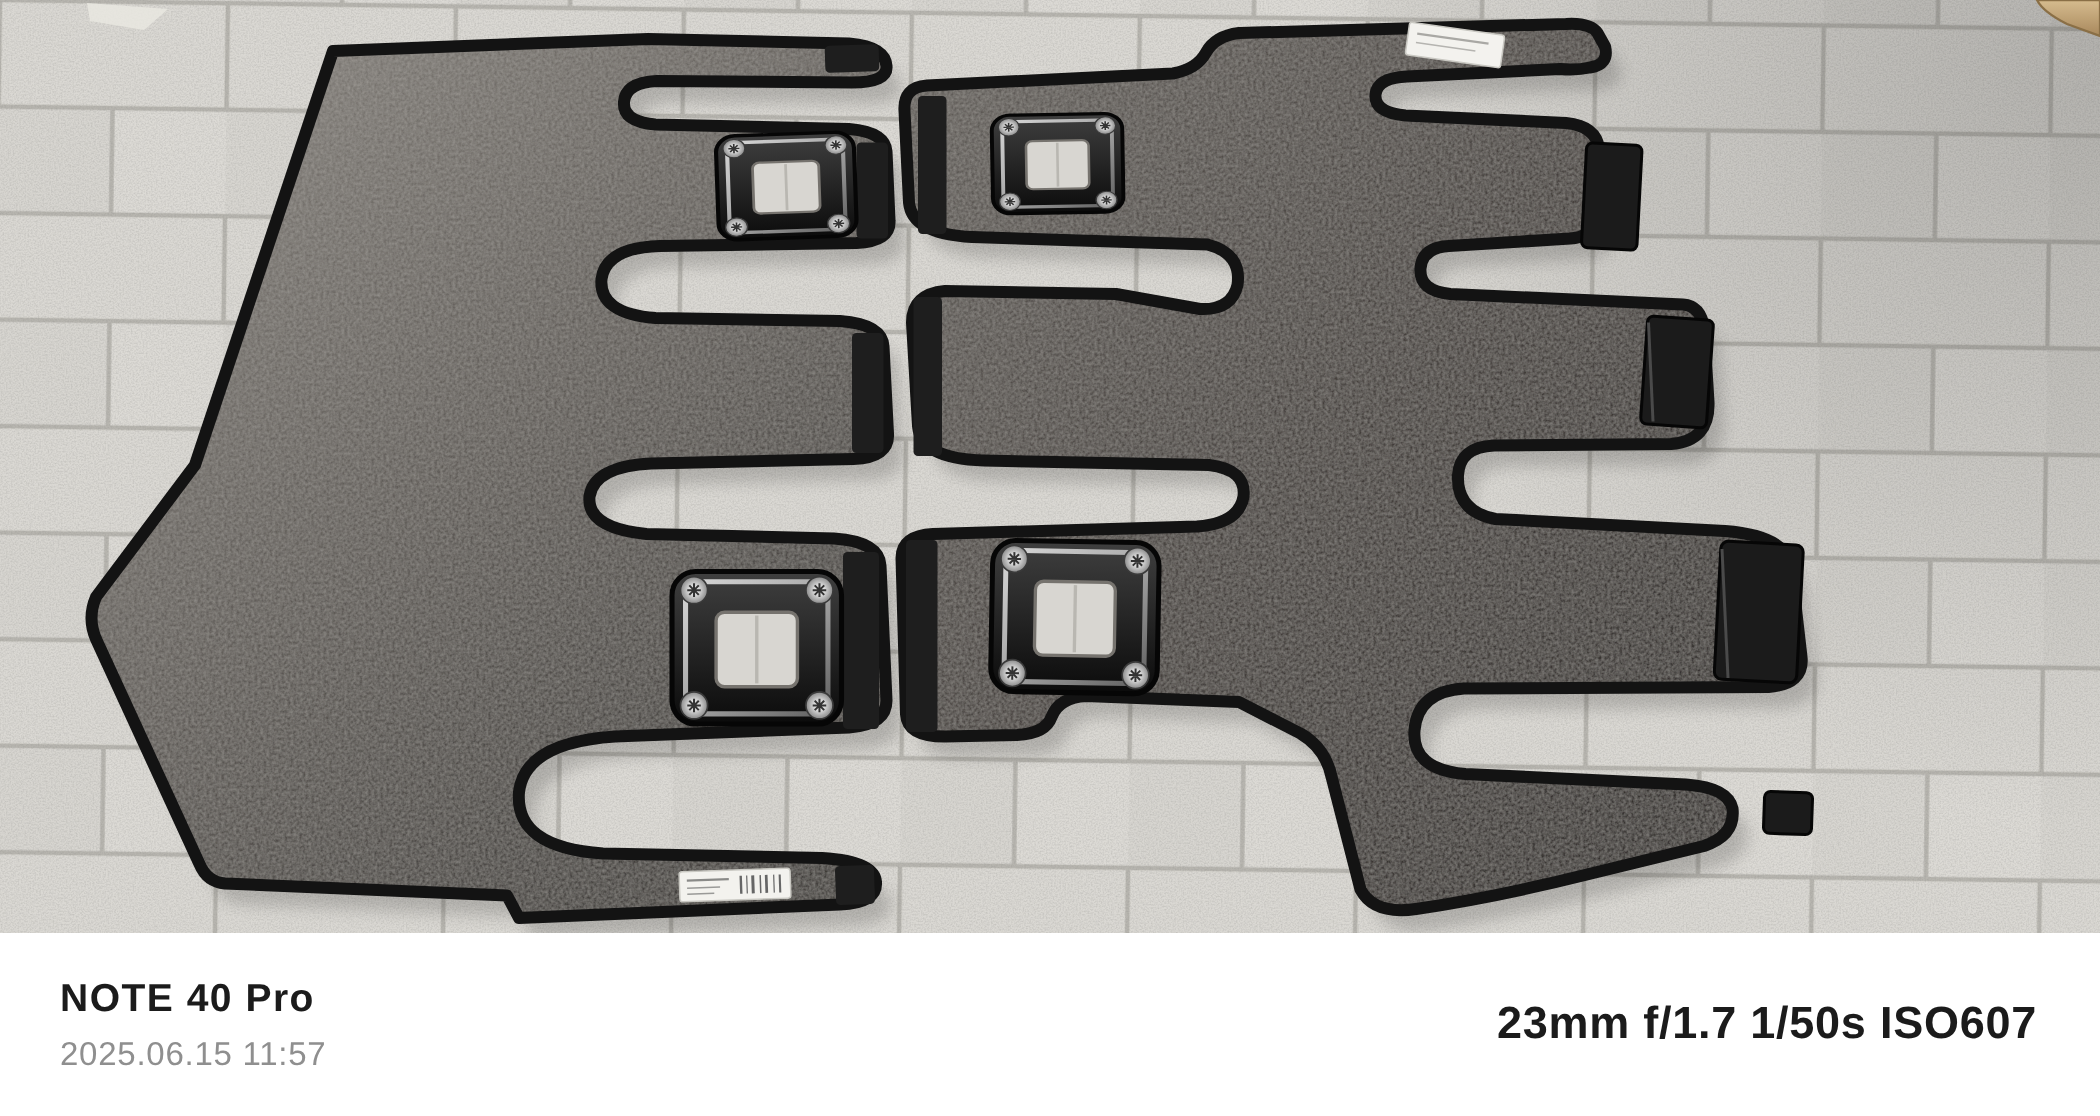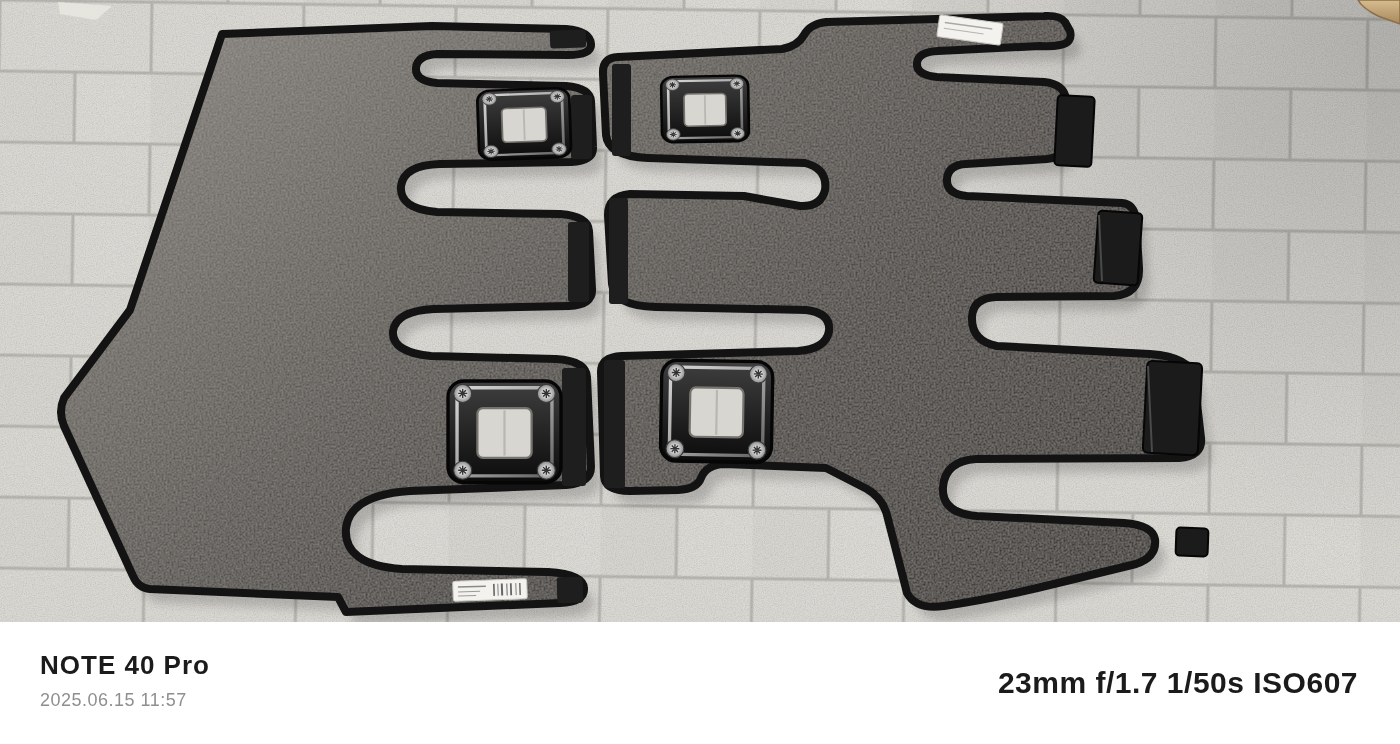--- a/index.html
+++ b/index.html
@@ -3,21 +3,21 @@
 <meta charset="utf-8">
 <style>
   html,body{margin:0;padding:0;background:#888;}
   .frame{position:relative;width:1400px;height:744px;background:var(--c-band-bg,#fff);
          font-family:"Liberation Sans",sans-serif;overflow:hidden;padding-left:40px;}
   .photo{position:absolute;left:0;top:0;width:1400px;height:622px;overflow:hidden;background:var(--c-tile,#dad8d3);}
   .photo svg{display:block;width:1400px;height:622px;}
   .band{position:absolute;left:0;top:622px;width:1400px;height:122px;background:var(--c-band-bg,#fff);}
   .wm-left{position:absolute;left:40px;top:28px;}
   .wm-device{font-size:26px;font-weight:700;color:var(--c-text-primary,#1b1b1b);letter-spacing:1px;}
-  .wm-date{margin-top:9px;font-size:18px;font-weight:400;color:var(--c-text-secondary,#8f8f8f);letter-spacing:0.5px;}
+  .wm-date{margin-top:9px;font-size:22px;font-weight:400;color:var(--c-text-secondary,#8f8f8f);letter-spacing:0.5px;}
   .wm-exif{position:absolute;right:42px;top:44px;font-size:30px;font-weight:700;
            color:var(--c-text-primary,#1b1b1b);letter-spacing:0.5px;}
 </style>
 </head>
 <body>
 
 <div class="frame">
 
   <div class="photo">
     <svg viewBox="0 0 1400 622" xmlns="http://www.w3.org/2000/svg">

